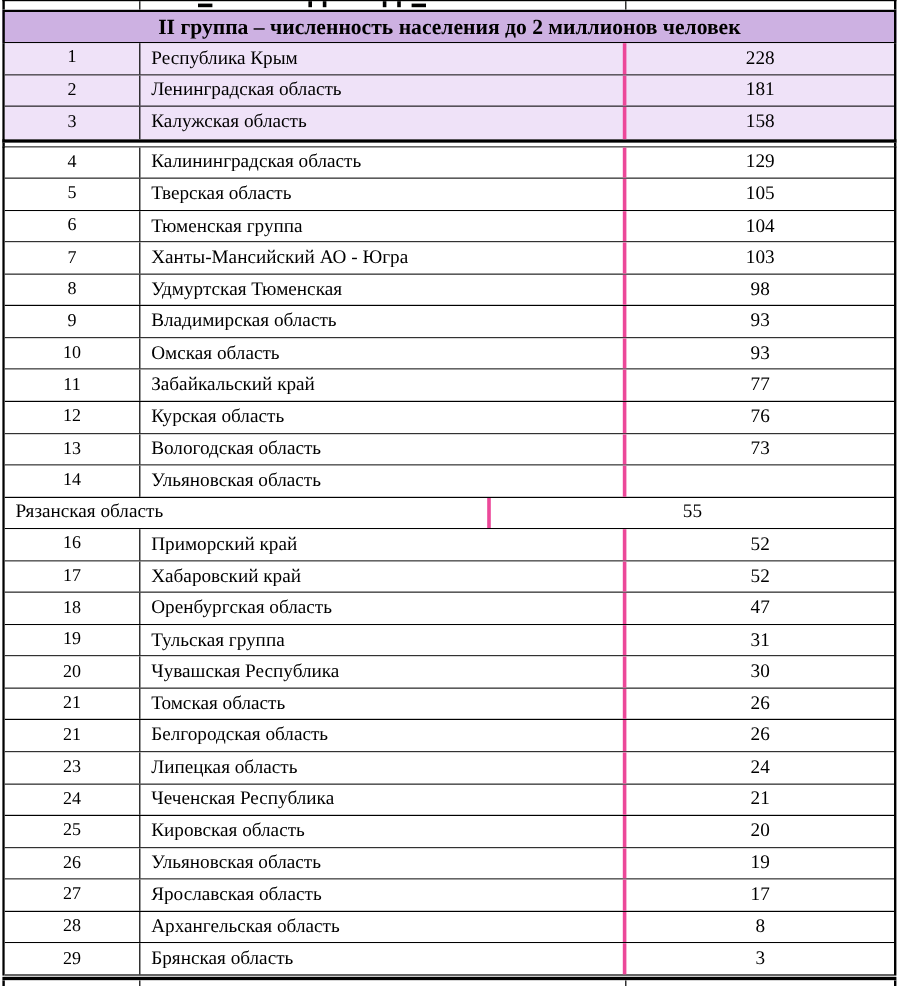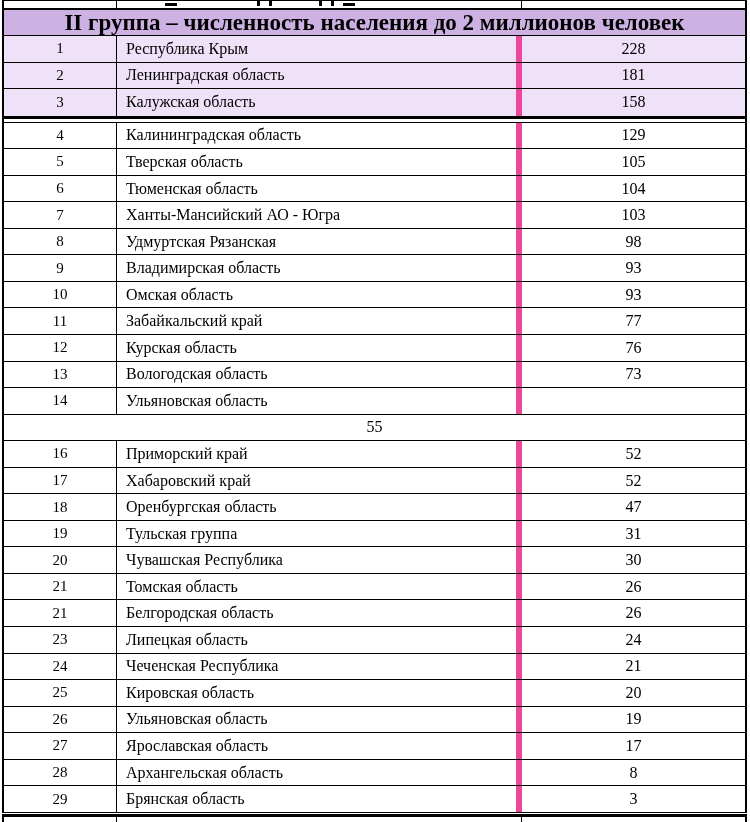--- a/index.html
+++ b/index.html
@@ -45,21 +45,21 @@
   .header-row {
     box-sizing: border-box;
     height: 28px;
     border: 2px solid #000;
     border-bottom: 1px solid #000;
     background: var(--header-bg, #CDB1E2);
     display: flex;
     align-items: center;
     justify-content: center;
     font-weight: bold;
-    font-size: 23px;
+    font-size: 18px;
   }
 
   .rows {
     box-sizing: border-box;
     border-left: 2px solid #000;
     border-right: 2px solid #000;
   }
   #rows-highlight { border-bottom: 3px solid #000; }
   #rows-highlight .row { background: var(--hl-bg, #EFE2F8); }
   #rows-highlight .row:last-child { border-bottom: none; }
@@ -88,21 +88,21 @@
     white-space: nowrap;
   }
   .cell.rank {
     width: 113px;
     border-right: 1px solid #000;
     justify-content: center;
     font-size: 15px;
   }
   .cell.region {
     width: 405px;
-    border-right: 6px solid #ec4899;
+    border-right: 3px solid #ec4899;
     padding-left: 9px;
   }
   .cell.value {
     flex: 1;
     justify-content: center;
     font-weight: normal;
   }
 
   .thick-bar {
     height: 3px;
@@ -172,31 +172,31 @@
     <div class="cell region">Калининградская область</div>
     <div class="cell value">129</div>
   </div>
         <div class="row">
     <div class="cell rank">5</div>
     <div class="cell region">Тверская область</div>
     <div class="cell value">105</div>
   </div>
         <div class="row">
     <div class="cell rank">6</div>
-    <div class="cell region">Тюменская область</div>
+    <div class="cell region">Тюменская группа</div>
     <div class="cell value">104</div>
   </div>
         <div class="row">
     <div class="cell rank">7</div>
     <div class="cell region">Ханты-Мансийский АО - Югра</div>
     <div class="cell value">103</div>
   </div>
         <div class="row">
     <div class="cell rank">8</div>
-    <div class="cell region">Удмуртская Рязанская</div>
+    <div class="cell region">Удмуртская Тюменская</div>
     <div class="cell value">98</div>
   </div>
         <div class="row">
     <div class="cell rank">9</div>
     <div class="cell region">Владимирская область</div>
     <div class="cell value">93</div>
   </div>
         <div class="row">
     <div class="cell rank">10</div>
     <div class="cell region">Омская область</div>
@@ -215,20 +215,21 @@
         <div class="row">
     <div class="cell rank">13</div>
     <div class="cell region">Вологодская область</div>
     <div class="cell value">73</div>
   </div>
         <div class="row">
     <div class="cell rank">14</div>
     <div class="cell region">Ульяновская область</div>
   </div>
         <div class="row">
+    <div class="cell region">Рязанская область</div>
     <div class="cell value">55</div>
   </div>
         <div class="row">
     <div class="cell rank">16</div>
     <div class="cell region">Приморский край</div>
     <div class="cell value">52</div>
   </div>
         <div class="row">
     <div class="cell rank">17</div>
     <div class="cell region">Хабаровский край</div>

